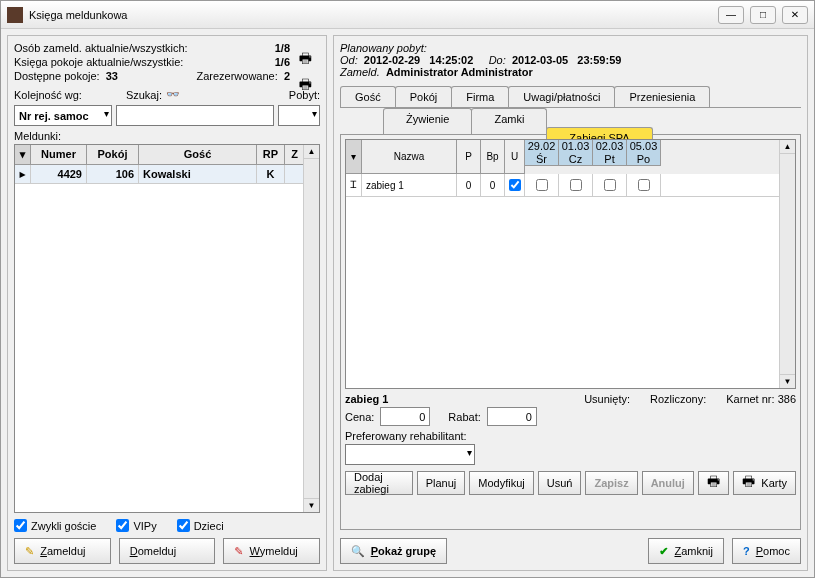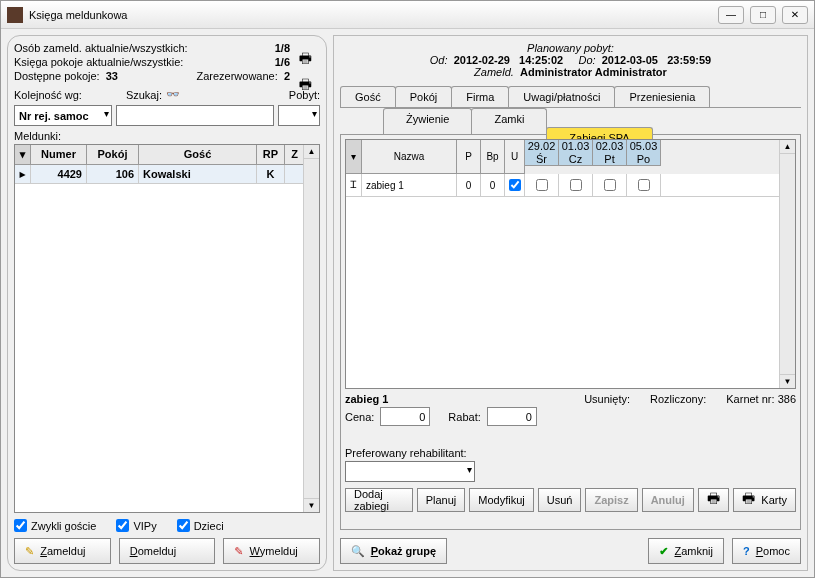--- a/index.html
+++ b/index.html
@@ -5,21 +5,21 @@
 * { box-sizing: border-box; margin: 0; padding: 0; font-family: Tahoma, Arial, sans-serif; font-size: 11px; }
 body { background: #eee; width: 815px; height: 578px; overflow: hidden; }
 .window { background: #f0f0f0; border: 1px solid #999; width: 815px; height: 578px; display: flex; flex-direction: column; }
 .titlebar { height: 28px; background: linear-gradient(#fff,#e8e8e8); border-bottom: 1px solid #ccc; display: flex; align-items: center; padding: 0 6px; }
 .titlebar .icon { width: 16px; height: 16px; background:#5a3a2a; margin-right:6px; }
 .titlebar .title { flex:1; }
 .winbtns { display:flex; gap:6px; }
 .winbtn { width:26px; height:18px; border:1px solid #aaa; border-radius:3px; background:#f5f5f5; text-align:center; line-height:15px; font-size:10px; cursor:pointer; }
 .content { flex:1; display:flex; padding:6px; gap:6px; }
 .panel { border:1px solid #bbb; background:#f0f0f0; padding:6px; display:flex; flex-direction:column; }
-.leftpanel { width:320px;border-radius:13px; }
+.leftpanel { width:320px; }
 .rightpanel { flex:1; }
 .statsrow { display:flex; justify-content:space-between; margin-bottom:2px; align-items:center;}
 .statsrow .v { font-weight:bold; }
 .printicons { display:flex; flex-direction:column; gap:2px; position:absolute; right:8px; top:6px;}
 .statwrap { position:relative; padding-right:30px;}
 .searchrow { display:flex; align-items:center; gap:4px; margin-top:4px;}
 .combo { height:21px; border:1px solid #7a7a7a; background:#fff; padding:0 16px 0 4px; position:relative; display:inline-flex; align-items:center; }
 .combo::after { content:"▾"; position:absolute; right:2px; top:2px; font-size:10px;}
 .input { height:21px; border:1px solid #7a7a7a; background:#fff; padding:0 4px; }
 .lbl { white-space:nowrap; }
@@ -35,21 +35,21 @@
 .gc.sel { width:16px; display:flex; align-items:center; justify-content:center;}
 .scrollv { width:16px; background:#eaeaea; border-left:1px solid #ccc; position:absolute; right:0; top:0; bottom:0;}
 .scrollv::before { content:"▲"; display:block; text-align:center; font-size:8px; padding:2px 0; border-bottom:1px solid #ccc;}
 .scrollv::after { content:"▼"; display:block; text-align:center; font-size:8px; padding:2px 0; border-top:1px solid #ccc; position:absolute; bottom:0; left:0; right:0;}
 .filterrow { display:flex; gap:20px; margin-top:6px;}
 .chk { display:inline-flex; align-items:center; gap:4px; }
 .chk input { width:13px; height:13px;}
 .btnrow { display:flex; gap:8px; margin-top:6px;}
 .btn { height:26px; border:1px solid #888; background:linear-gradient(#fff,#e5e5e5); padding:0 10px; display:inline-flex; align-items:center; gap:6px; cursor:pointer; }
 .btn .u { text-decoration:underline;}
-.rightpanel .plantop { margin-bottom:4px; font-style:italic;text-align:center; }
+.rightpanel .plantop { margin-bottom:4px; font-style:italic; }
 .rightpanel .plantop .b { font-weight:bold; font-style:normal;}
 .tabs { display:flex; border-bottom:1px solid #999; margin-top:4px;}
 .tab { padding:4px 14px; border:1px solid #999; border-bottom:none; background:#eee; margin-right:-1px; cursor:pointer; border-top-left-radius:3px; border-top-right-radius:3px;}
 .tab.active { background:#fde047; position:relative; top:19px; border-bottom:5px solid #6d28d9;}
 .tabs2 { display:flex; border-bottom:1px solid #999;padding-left:43px;}
 .tabs2 .tab { padding:4px 22px;}
 .spapanel { flex:1; display:flex; flex-direction:column; border:1px solid #999; border-top:none; padding:4px; background:#f0f0f0;}
 .spagrid { border:1px solid #888; background:#fff; height:250px; position:relative; overflow:hidden;}
 .spagrid .scrollv { top:0;}
 .spahead { display:flex; background:#eee;}
@@ -65,21 +65,21 @@
 .sgc.sel { width:16px;}
 .sgc.name { width:95px; justify-content:flex-start; padding-left:4px;}
 .sgc.p { width:24px;}
 .sgc.bp { width:24px;}
 .sgc.u { width:20px;}
 .sgc.day { width:34px;}
 .sgc input[type=checkbox] { width:12px; height:12px;}
 .detailrow { display:flex; gap:20px; margin-top:4px; font-size:11px;}
 .pricerow { display:flex; align-items:center; gap:6px; margin-top:2px;}
 .smallinput { width:50px; height:19px; border:1px solid #888; background:#fff; text-align:right; padding:0 4px;}
-.prefrow { margin-top:21px;}
+.prefrow { margin-top:4px;}
 .actionrow { display:flex; gap:4px; margin-top:6px; align-items:center;}
 .actionrow .btn { padding:0 8px; height:24px; font-size:11px;}
 .actionrow .btn.disabled { color:#999;font-weight:bold; }
 .btmrow { display:flex; gap:8px; margin-top:8px; justify-content:flex-start;}
 .btmrow .spacer { flex:1;}
 .pencil-yellow { color:#c90;}
 .pencil-red { color:#c33;}
 .magnifier { color:#555;}
 .check-green { color:#090; font-weight:bold;}
 .help-blue { color:#06c; font-weight:bold;}

